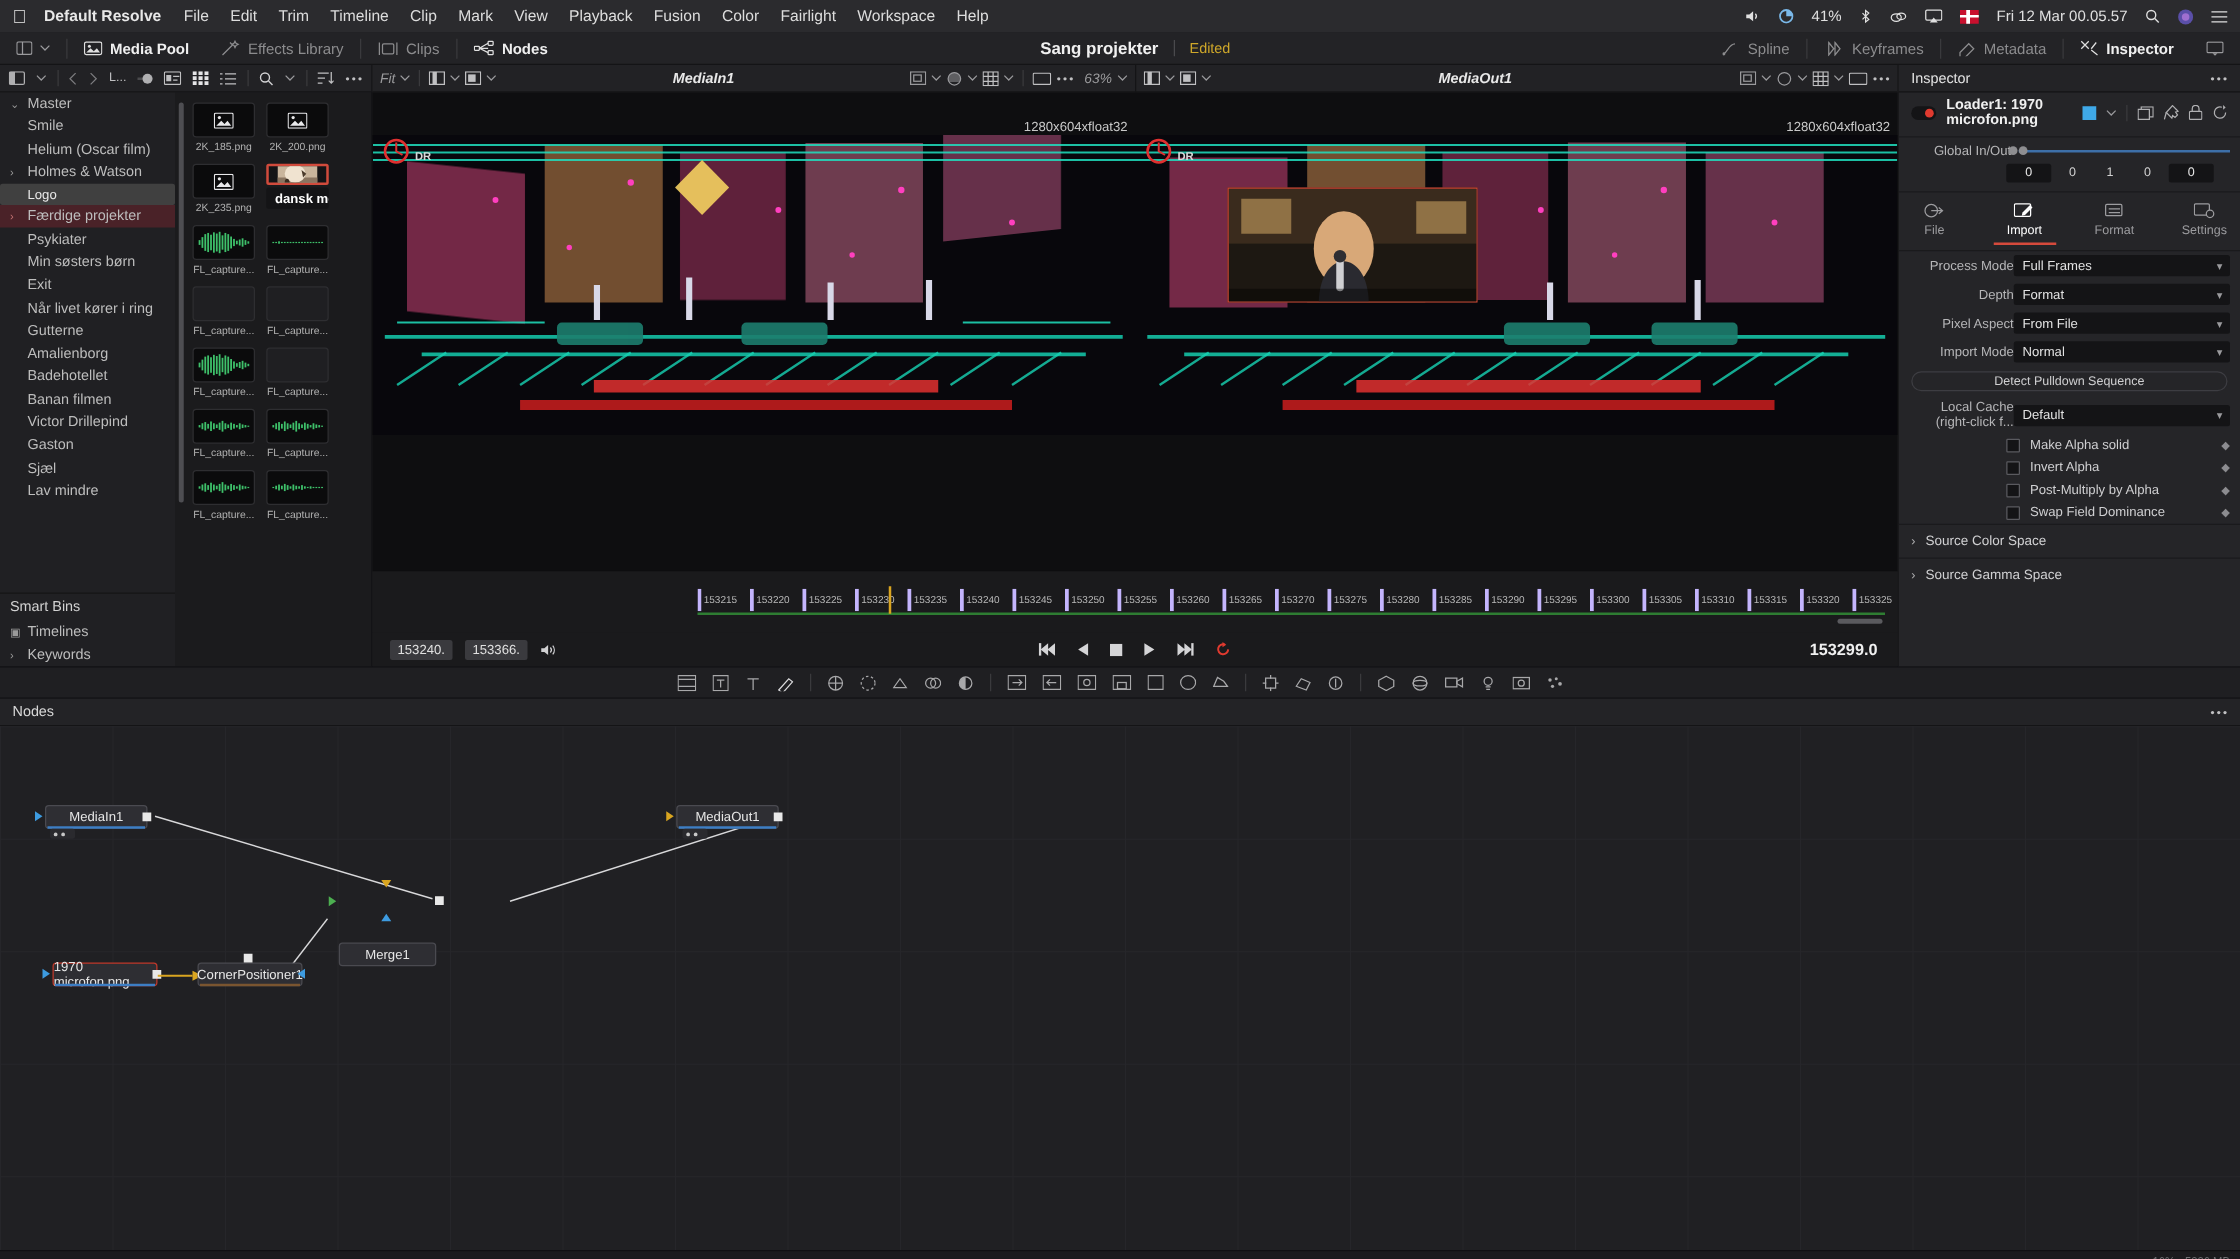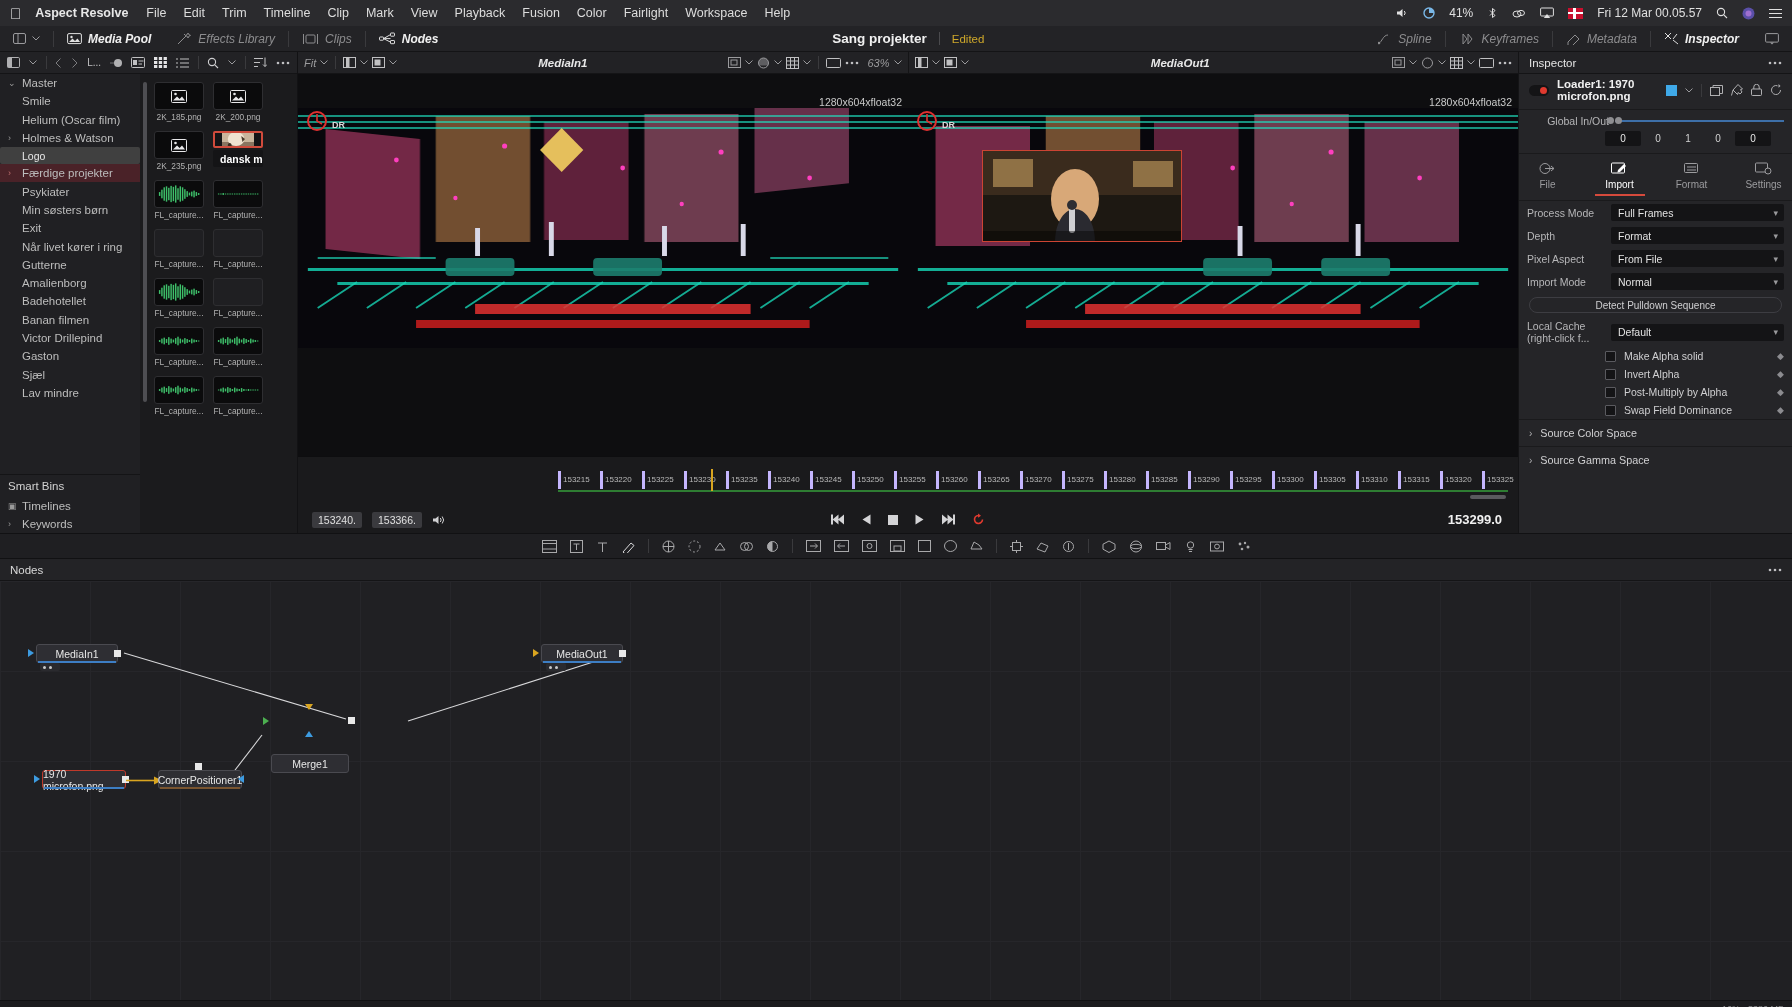--- a/index.html
+++ b/index.html
@@ -18,21 +18,21 @@
   .macbar .appname{font-weight:bold;margin-right:18px;}
   .macbar .mi{margin-right:17px;font-size:12.5px;color:#ddd;}
   .macbar .spacer{flex:1;}
   .macbar .right{display:flex;align-items:center;gap:14px;font-size:12px;color:#e0e0e0;}
   .flagdk{width:15px;height:11px;background:#c8102e;position:relative;display:inline-block;}
   .flagdk:before{content:"";position:absolute;left:5px;top:0;width:2.5px;height:11px;background:#fff;}
   .flagdk:after{content:"";position:absolute;left:0;top:4.2px;width:15px;height:2.5px;background:#fff;}
 
   
   .toolrow{height:26px;background:#232326;display:flex;align-items:center;border-bottom:1px solid #141416;}
-  .toolrow .tbtn{display:flex;align-items:center;gap:6px;padding:0 13px;height:26px;font-size:12px;color:#8c8c8e;font-style:italic;}
+  .toolrow .tbtn{display:flex;align-items:center;gap:6px;padding:0 13px;height:26px;font-size:12px;color:#8c8c8e;}
   .toolrow .tbtn.active{color:#f0f0f0;font-weight:bold;}
   .toolrow .vsep{width:1px;height:16px;background:#3a3a3d;}
   .toolrow .spacer{flex:1;}
   .proj{font-size:13.5px;font-weight:bold;color:#f0f0f0;}
   .edited{font-size:11.5px;color:#cfa82a;margin-left:12px;}
 
   .icon{display:inline-flex;align-items:center;justify-content:center;}
   svg{display:block;}
 
   
@@ -122,21 +122,21 @@
   .tabpill{width:92px;text-align:center;font-size:11px;padding:4px 0;border-radius:11px;}
   .tabpill.on{background:#131315;color:#d64a3c;}
   .tabpill.off{color:#6f6f72;border:1px solid #3b3b3f;border-left:none;border-radius:0 11px 11px 0;}
   .tabpill.on{border:1px solid #3b3b3f;border-right:none;border-radius:11px 0 0 11px;}
   .loaderrow{display:flex;align-items:center;gap:8px;padding:4px 10px 7px;border-bottom:1px solid #1a1a1c;}
   .togg{width:20px;height:11px;border-radius:6px;background:#141416;position:relative;}
   .togg i{position:absolute;right:2px;top:2px;width:7px;height:7px;border-radius:50%;background:#e03a2f;}
   .loadername{font-size:11.5px;color:#f0f0f0;font-weight:bold;flex:1;}
   .swatch{width:11px;height:11px;background:#3fa9e8;}
   .row{display:flex;align-items:center;padding:3px 8px;font-size:10.5px;}
-  .lbl{width:84px;padding-right:12px;color:#b6b6b8;}
+  .lbl{width:84px;text-align:right;padding-right:0;color:#b6b6b8;}
   .sel{flex:1;height:17px;background:#141416;border-radius:2px;display:flex;align-items:center;padding:0 7px;color:#e2e2e2;font-size:10.5px;position:relative;}
   .sel .cv{position:absolute;right:6px;color:#9a9a9d;font-size:9px;}
   .glob{display:flex;align-items:center;padding:5px 8px 2px;}
   .globtrack{flex:1;height:2px;background:#3d6fa8;margin-left:6px;position:relative;}
   .globtrack .d1{position:absolute;left:-8px;top:-3px;width:7px;height:7px;border-radius:50%;background:#8e8e91;}
   .globtrack .d2{position:absolute;left:0px;top:-3px;width:7px;height:7px;border-radius:50%;background:#8e8e91;}
   .numrow{display:flex;gap:4px;padding:2px 8px 7px 86px;}
   .numbox{background:#141416;border-radius:2px;height:15px;min-width:36px;display:flex;align-items:center;justify-content:center;font-size:10px;color:#e8e8e8;}
   .numflat{min-width:26px;display:flex;align-items:center;justify-content:center;font-size:10px;color:#d2d2d2;}
   .subtabs{display:flex;justify-content:center;gap:22px;padding:7px 0 0;border-top:1px solid #1a1a1c;}
@@ -151,21 +151,21 @@
   
   .statusbar{height:16px;background:#1b1b1d;border-top:1px solid #101012;display:flex;align-items:center;justify-content:flex-end;padding-right:8px;font-size:9px;color:#8a8a8d;}
 </style>
 </head>
 <body>
 
 <div class="app">
 
   <div class="macbar">
     <span class="apple"></span>
-    <span class="appname">Aspect Resolve</span>
+    <span class="appname">Default Resolve</span>
     <span class="mi">File</span>
     <span class="mi">Edit</span>
     <span class="mi">Trim</span>
     <span class="mi">Timeline</span>
     <span class="mi">Clip</span>
     <span class="mi">Mark</span>
     <span class="mi">View</span>
     <span class="mi">Playback</span>
     <span class="mi">Fusion</span>
     <span class="mi">Color</span>

